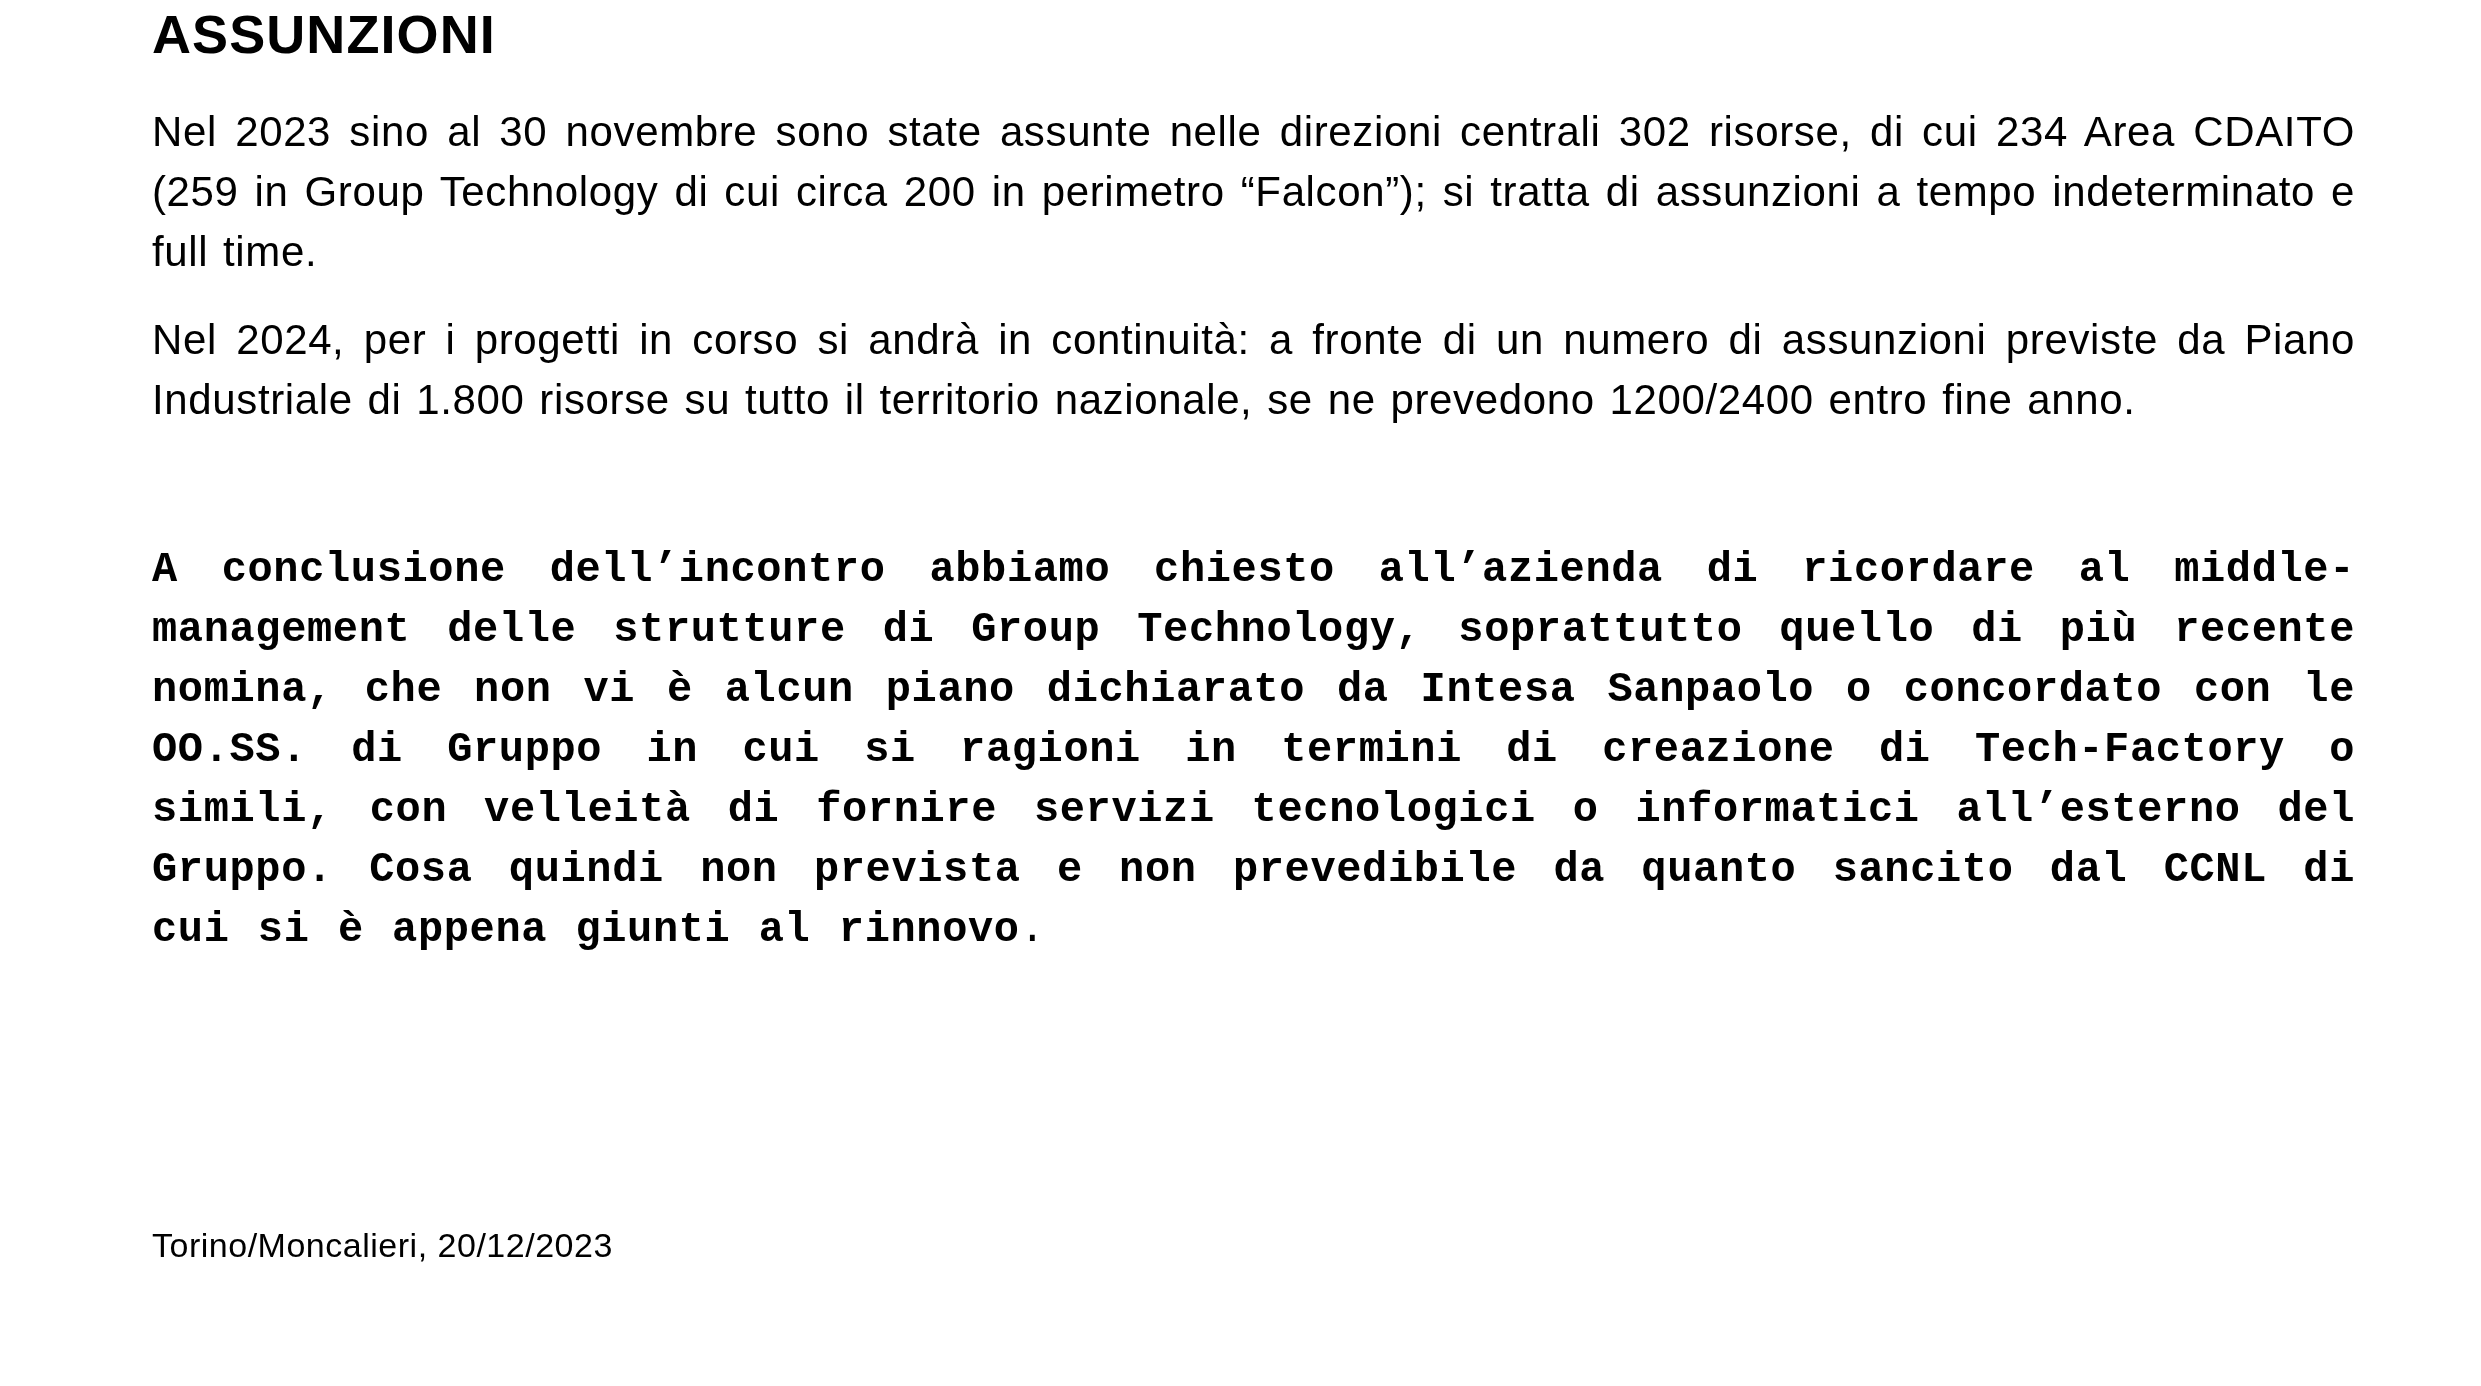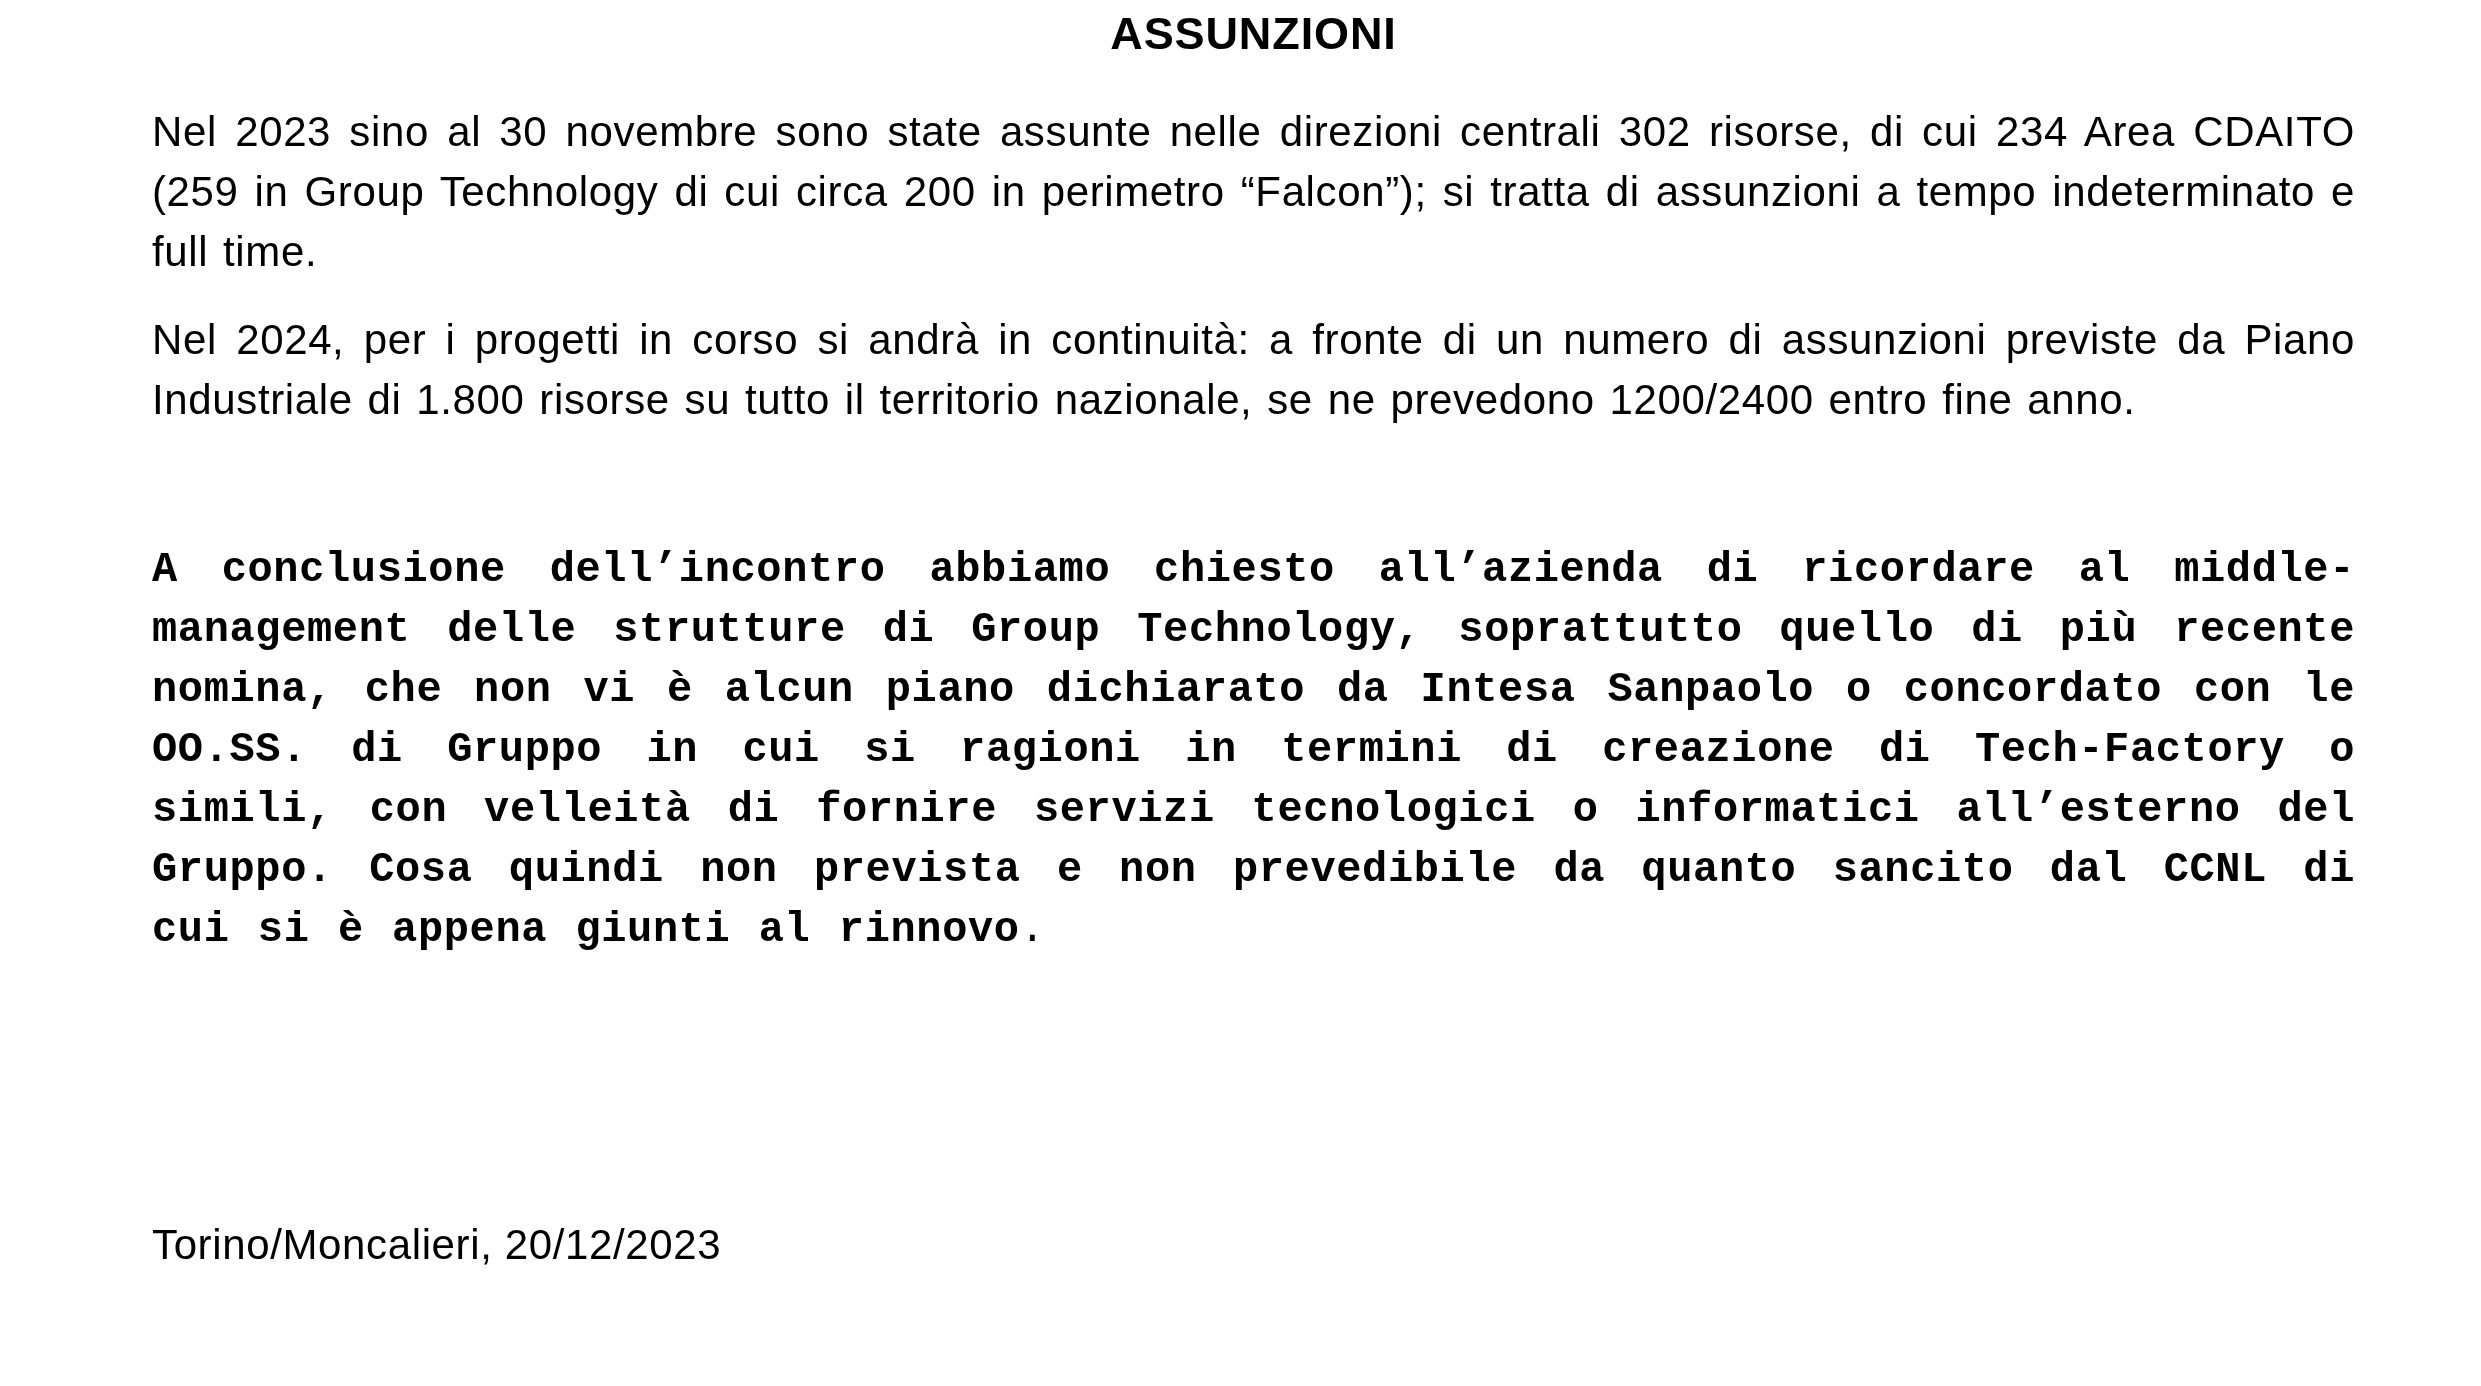--- a/index.html
+++ b/index.html
@@ -15,23 +15,23 @@
     overflow: hidden;
   }
   .page {
     box-sizing: border-box;
     width: 2481px;
     height: 1386px;
     padding: 8px 126px 0 152px;
     background: #ffffff;
   }
   .doc-title {
-    text-align: center;
+    text-align: left;
     font-weight: 700;
-    font-size: 45px;
+    font-size: 54px;
     line-height: 52px;
     letter-spacing: 0.02em;
     margin: 0;
   }
   .body-par {
     font-size: 42px;
     line-height: 60px;
     text-align: justify;
     letter-spacing: 0.015em;
     word-spacing: 0.06em;
@@ -42,21 +42,21 @@
   .par-emphasis {
     margin-top: 110px;
     font-weight: 700;
     font-family: Liberation Mono, monospace;
   }
   .par-emphasis .closing-period {
     font-weight: 400;
   }
   .dateline {
     margin-top: 255px;
-    font-size: 42px;
+    font-size: 34px;
     line-height: 60px;
     letter-spacing: 0.015em;
   }
   .signature {
     margin-top: 150px;
     text-align: center;
     font-weight: 700;
     font-size: 44px;
     line-height: 60px;
     letter-spacing: 0.01em;

